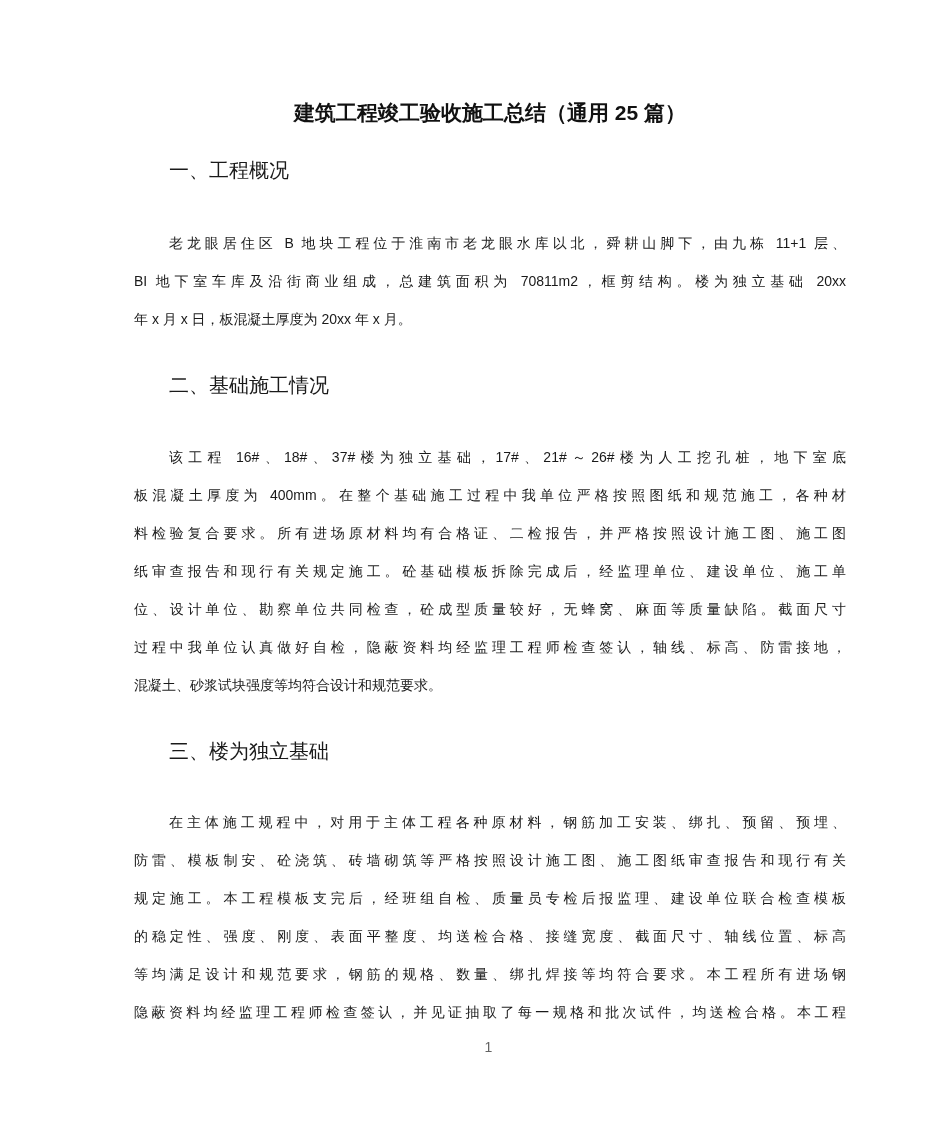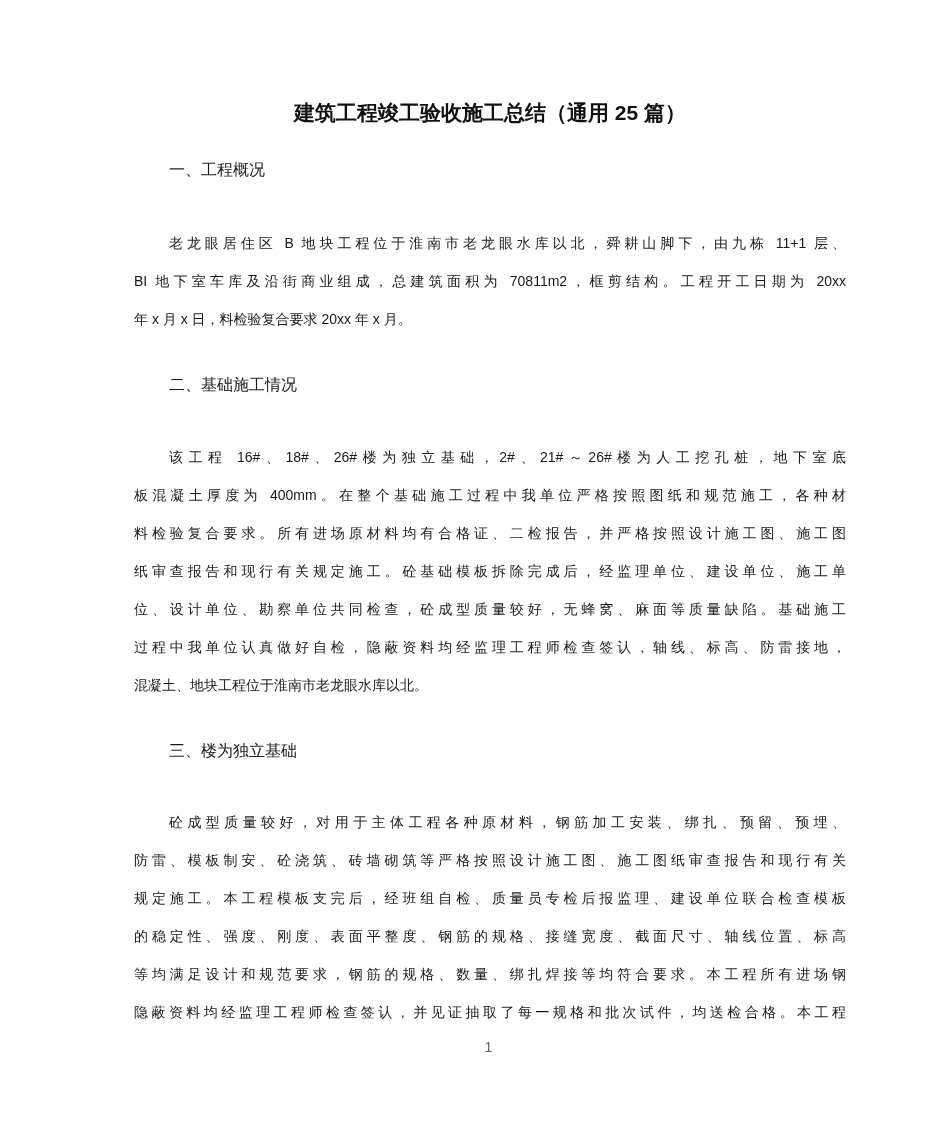--- a/index.html
+++ b/index.html
@@ -26,21 +26,21 @@
   .doc-title {
     margin: 0;
     font-size: 21px;
     font-weight: bold;
     line-height: 38px;
     text-align: center;
     color: #111111;
   }
   .section-heading {
     margin: 0;
-    font-size: 16px;
+    font-size: 20px;
     font-weight: normal;
     line-height: 38px;
     text-indent: 35px;
     color: #1a1a1a;
   }
   .para {
     margin: 0;
   }
   .line {
     font-size: 14px;
@@ -75,40 +75,40 @@
 </head>
 <body>
 
 <div class="page">
 
   <h1 class="doc-title">建筑工程竣工验收施工总结（通用 25 篇）</h1>
 
   <h2 class="section-heading mt-h1">一、工程概况</h2>
   <div class="para mt-p1">
     <div class="line first">老龙眼居住区 B 地块工程位于淮南市老龙眼水库以北，舜耕山脚下，由九栋 11+1 层、</div>
-    <div class="line">BI 地下室车库及沿街商业组成，总建筑面积为 70811m2，框剪结构。工程开工日期为 20xx</div>
-    <div class="line endline">年 x 月 x 日，料检验复合要求 20xx 年 x 月。</div>
+    <div class="line">BI 地下室车库及沿街商业组成，总建筑面积为 70811m2，框剪结构。楼为独立基础 20xx</div>
+    <div class="line endline">年 x 月 x 日，板混凝土厚度为 20xx 年 x 月。</div>
   </div>
 
   <h2 class="section-heading mt-h2">二、基础施工情况</h2>
   <div class="para mt-p2">
-    <div class="line first">该工程 16#、18#、26#楼为独立基础，2#、21#～26#楼为人工挖孔桩，地下室底</div>
+    <div class="line first">该工程 16#、18#、37#楼为独立基础，17#、21#～26#楼为人工挖孔桩，地下室底</div>
     <div class="line">板混凝土厚度为 400mm。在整个基础施工过程中我单位严格按照图纸和规范施工，各种材</div>
     <div class="line">料检验复合要求。所有进场原材料均有合格证、二检报告，并严格按照设计施工图、施工图</div>
     <div class="line">纸审查报告和现行有关规定施工。砼基础模板拆除完成后，经监理单位、建设单位、施工单</div>
-    <div class="line">位、设计单位、勘察单位共同检查，砼成型质量较好，无蜂窝、麻面等质量缺陷。基础施工</div>
+    <div class="line">位、设计单位、勘察单位共同检查，砼成型质量较好，无蜂窝、麻面等质量缺陷。截面尺寸</div>
     <div class="line">过程中我单位认真做好自检，隐蔽资料均经监理工程师检查签认，轴线、标高、防雷接地，</div>
-    <div class="line endline">混凝土、地块工程位于淮南市老龙眼水库以北。</div>
+    <div class="line endline">混凝土、砂浆试块强度等均符合设计和规范要求。</div>
   </div>
 
   <h2 class="section-heading mt-h3">三、楼为独立基础</h2>
   <div class="para mt-p3">
-    <div class="line first">砼成型质量较好，对用于主体工程各种原材料，钢筋加工安装、绑扎、预留、预埋、</div>
+    <div class="line first">在主体施工规程中，对用于主体工程各种原材料，钢筋加工安装、绑扎、预留、预埋、</div>
     <div class="line">防雷、模板制安、砼浇筑、砖墙砌筑等严格按照设计施工图、施工图纸审查报告和现行有关</div>
     <div class="line">规定施工。本工程模板支完后，经班组自检、质量员专检后报监理、建设单位联合检查模板</div>
-    <div class="line">的稳定性、强度、刚度、表面平整度、钢筋的规格、接缝宽度、截面尺寸、轴线位置、标高</div>
+    <div class="line">的稳定性、强度、刚度、表面平整度、均送检合格、接缝宽度、截面尺寸、轴线位置、标高</div>
     <div class="line">等均满足设计和规范要求，钢筋的规格、数量、绑扎焊接等均符合要求。本工程所有进场钢</div>
     <div class="line">隐蔽资料均经监理工程师检查签认，并见证抽取了每一规格和批次试件，均送检合格。本工程</div>
   </div>
 
   <div class="page-number">1</div>
 
 </div>
 
 </body></html>

